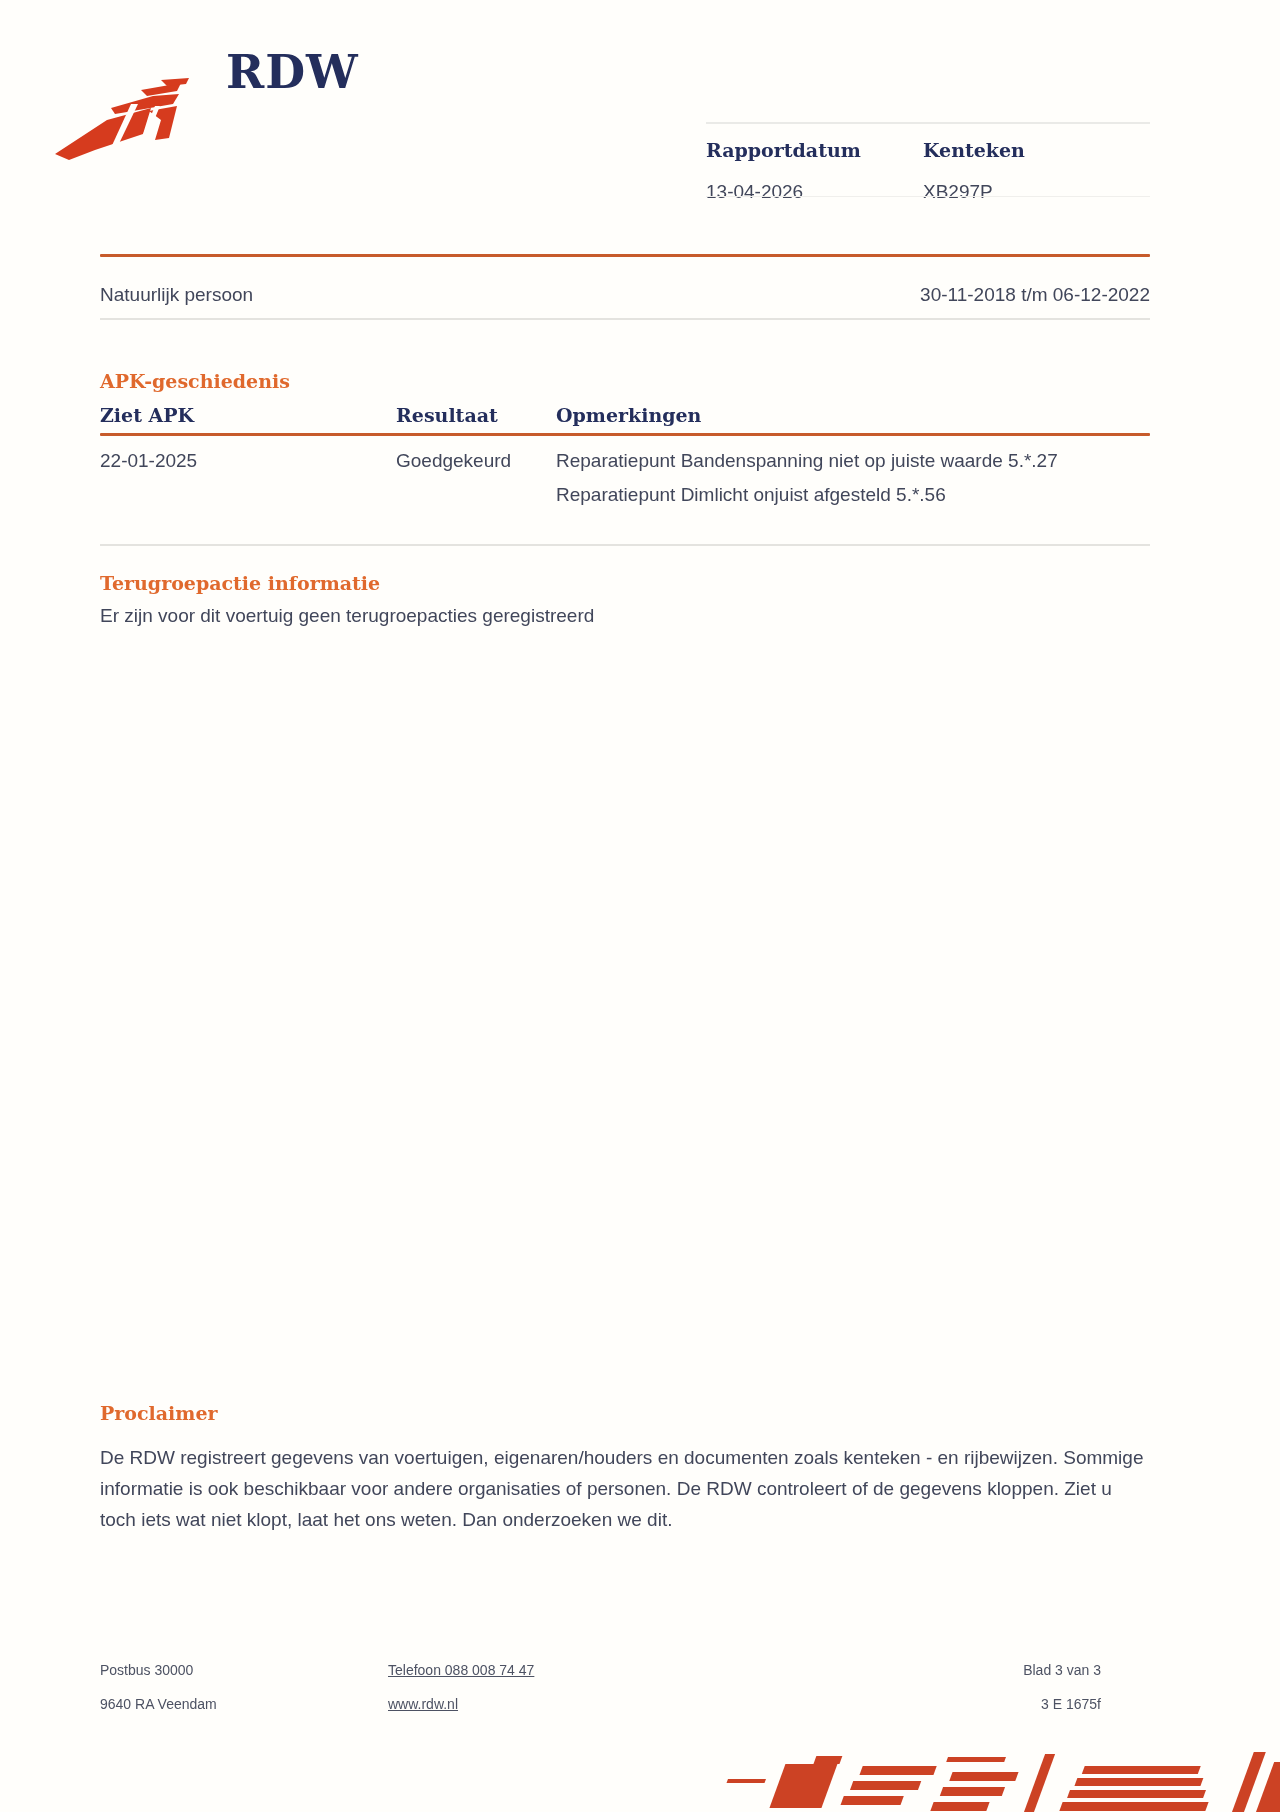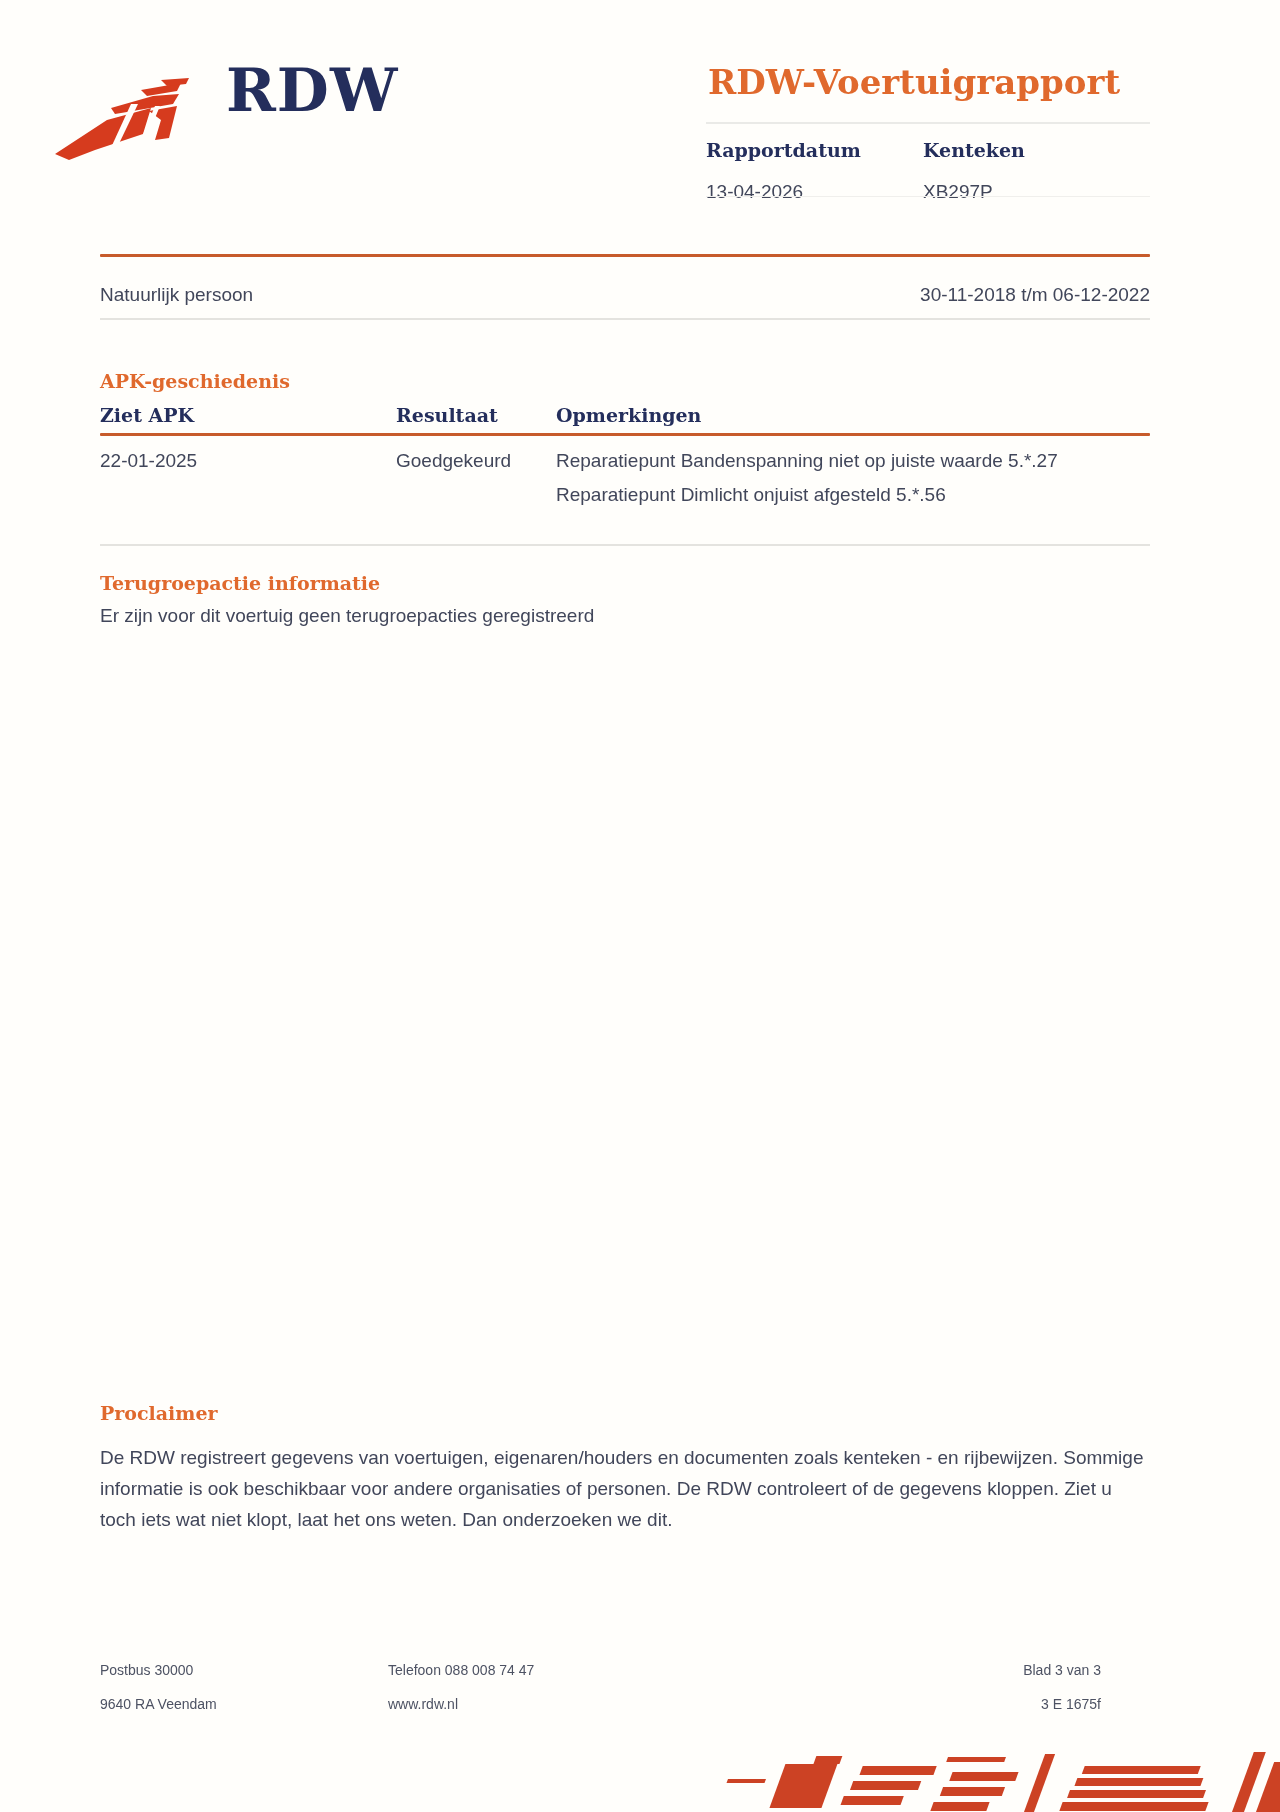--- a/index.html
+++ b/index.html
@@ -12,21 +12,21 @@
     color:#41465a;
   }
   .abs{position:absolute;}
   
   .slab{font-family:"DejaVu Serif", serif;font-weight:bold;}
   .navy{color:#242e5c;}
   .orange{color:#e0692d;}
   .body-text{font-size:19px;color:#41465a;}
   .small-text{font-size:14px;color:#4d5263;}
 
-  .logo-text{left:226px;top:64px;font-size:60px;line-height:52px;letter-spacing:1px;}
+  .logo-text{left:226px;top:46px;font-size:46px;line-height:52px;letter-spacing:1px;}
   .doc-title{left:708px;top:60px;font-size:34px;line-height:44px;}
 
   .rule-gray-title{left:706px;top:122px;width:444px;height:2px;background:#eaeae7;}
   .rule-gray-meta{left:706px;top:196px;width:444px;height:1px;background:#f0efec;}
 
   .meta-label{font-size:19px;line-height:24px;}
   .meta-value{font-size:19px;line-height:24px;}
   .col-rapportdatum{left:706px;}
   .col-kenteken{left:923px;}
   .row-meta-label{top:138px;}
@@ -55,21 +55,21 @@
 
   .recall-heading{left:100px;top:570px;}
   .recall-body{left:100px;top:602px;width:900px;line-height:28px;}
 
   .proclaimer-heading{left:100px;top:1400px;}
   .proclaimer-body{left:100px;top:1442px;width:1050px;line-height:31px;}
 
   .footer-row1{top:1662px;}
   .footer-row2{top:1696px;}
   .footer-col-left{left:100px;}
-  .footer-col-mid{left:388px;}
+  .footer-col-mid{left:388px;text-decoration:underline;}
   .footer-col-right{left:801px;width:300px;text-align:right;}
 
   .logo-wing{left:55px;top:78px;width:150px;height:85px;}
   .bottom-graphic{left:700px;top:1746px;width:580px;height:66px;}
 </style>
 </head>
 <body>
 
 <div class="page">
 
@@ -81,21 +81,20 @@
       <polygon points="86,12 126,5 122,13 92,18"></polygon>
       <polygon points="106,2 134,0 131,6 112,8"></polygon>
     </g>
     <g fill="#fffefb">
       <polygon points="54,74 76,26 83,26 60,74"></polygon>
       <polygon points="84,66 100,28 105,28 90,64"></polygon>
     </g>
   </svg>
   <div class="abs slab navy logo-text">RDW</div>
 
-  <div class="abs slab orange doc-title">RDW-Voertuigrapport</div>
   <div class="abs rule-gray-title"></div>
 
   <div class="abs slab navy meta-label col-rapportdatum row-meta-label">Rapportdatum</div>
   <div class="abs slab navy meta-label col-kenteken row-meta-label">Kenteken</div>
   <div class="abs meta-value col-rapportdatum row-meta-value">13-04-2026</div>
   <div class="abs meta-value col-kenteken row-meta-value">XB297P</div>
   <div class="abs rule-gray-meta"></div>
 
   <div class="abs rule-orange owner-rule"></div>
   <div class="abs content-row owner-value-row">

